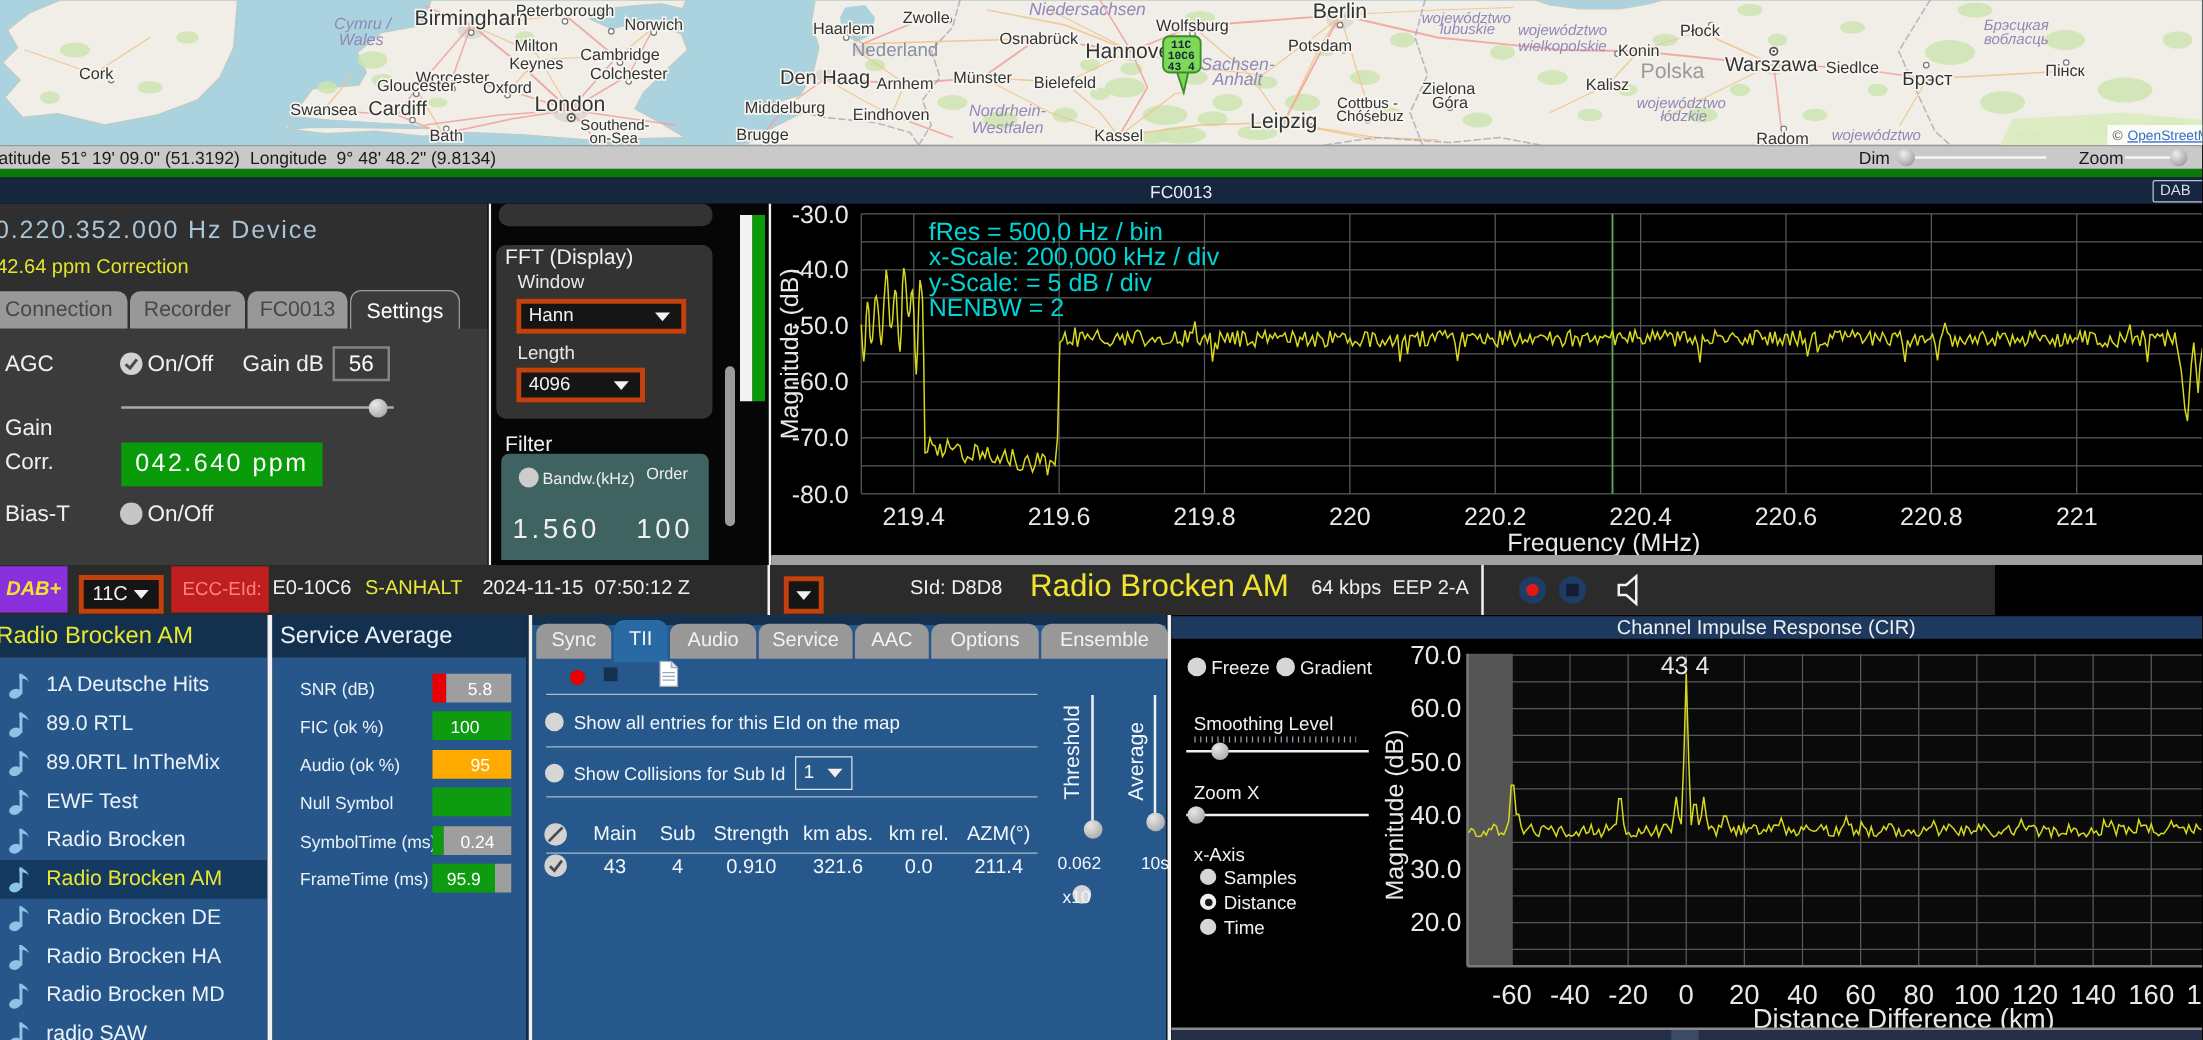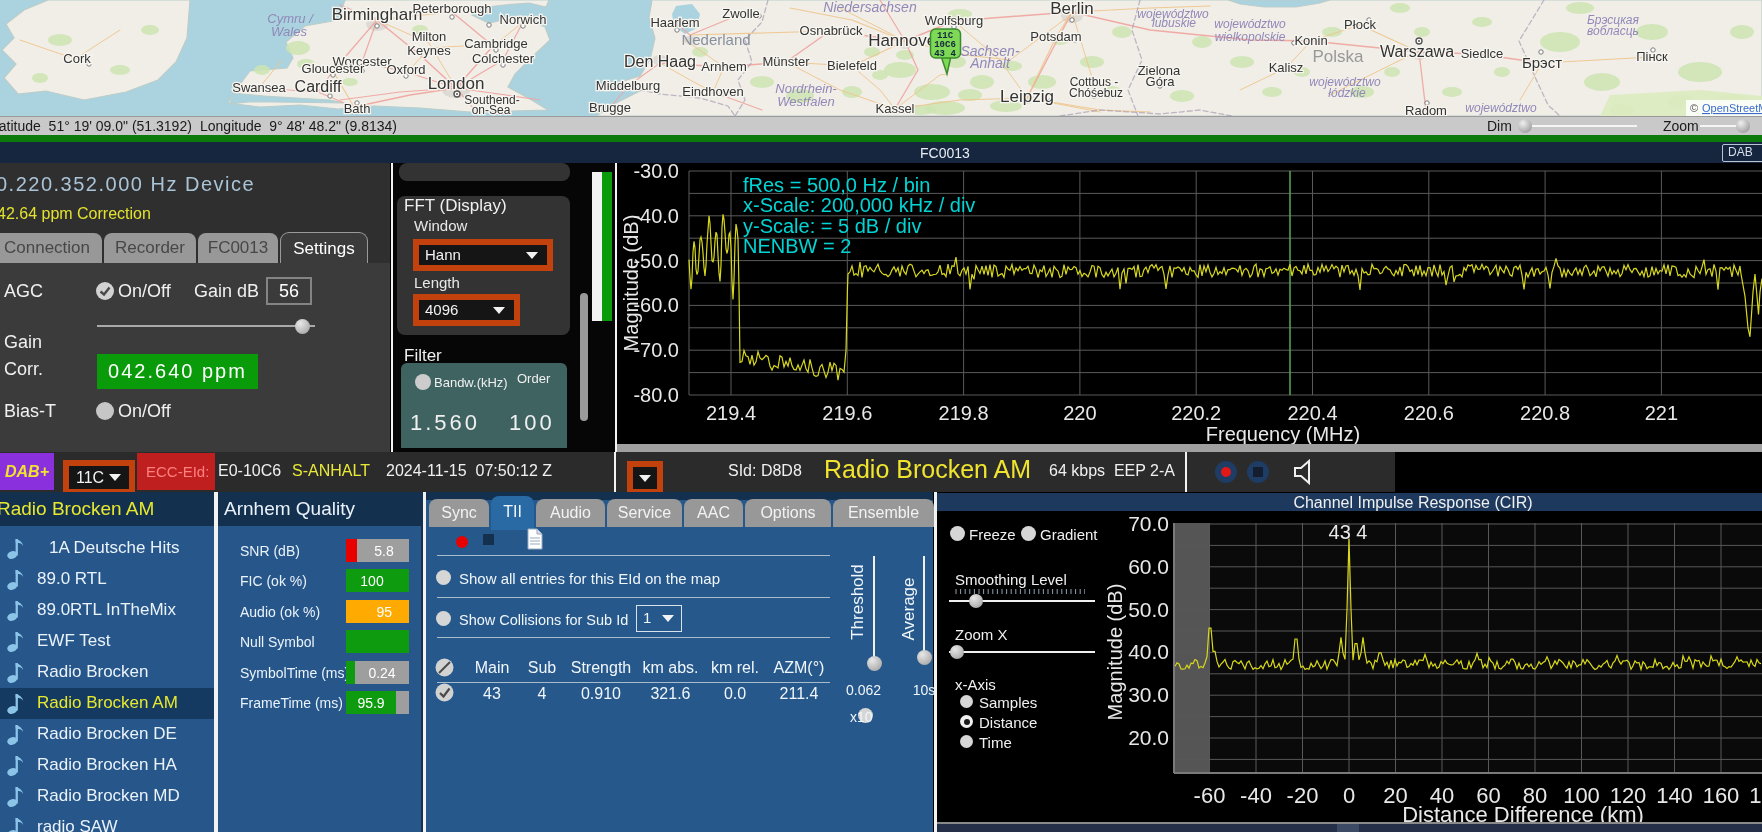--- a/index.html
+++ b/index.html
@@ -1,18 +1,18 @@
 <!DOCTYPE html>
 <html><head><meta charset="utf-8"><style>
 html,body{margin:0;padding:0;background:#000;font-family:"Liberation Sans",sans-serif;}
 #root{position:relative;width:1762px;height:832px;overflow:hidden;background:#000;}
 .a{position:absolute;}
 .radio{position:absolute;width:15px;height:15px;border-radius:50%;background:#d6d6d6;}
 .vline{position:absolute;width:2px;background:#f2f2f2;}
-.combo{position:absolute;background:#151515;border:6px solid #c2410c;color:#f2f2f2;}
+.combo{position:absolute;background:#151515;border:4px solid #c2410c;color:#f2f2f2;}
 .tri{width:0;height:0;border-left:6px solid transparent;border-right:6px solid transparent;border-top:7px solid #f2f2f2;position:absolute;}
 .tabg{position:absolute;background:#989898;border-radius:8px 8px 0 0;color:#474747;text-align:center;}
 </style></head><body>
 <div id="root">
 
 <div class="a" style="left:0;top:0;width:1762px;height:116px;"><svg width="1762" height="116" viewBox="0 0 1762 116" font-family="Liberation Sans, sans-serif">
         <rect width="1762" height="116" fill="#f1eee8"></rect>
         <rect x="0" y="0" width="668" height="116" fill="#aad3df"></rect>
         <polygon points="652.0,0.0 649.0,18.0 655.0,38.0 650.0,60.0 640.0,76.0 610.0,85.0 640.0,91.0 618.0,102.0 596.0,116.0 1762.0,116.0 1762.0,0.0" fill="#f1eee8" stroke="#bccdc9" stroke-width="1.2"></polygon>
         <polygon points="48.0,0.0 190.0,0.0 187.0,38.0 176.0,62.0 158.0,80.0 126.0,92.0 84.0,100.0 46.0,91.0 18.0,94.0 4.0,78.0 16.0,64.0 2.0,50.0 14.0,38.0 6.0,24.0 24.0,10.0" fill="#f1eee8" stroke="#bccdc9" stroke-width="1.2"></polygon>
@@ -366,21 +366,21 @@
         <text x="666" y="278" font-size="20" fill="#e8e8e8" text-anchor="middle">Frequency (MHz)</text>
         <text x="21" y="120" font-size="20" fill="#e8e8e8" text-anchor="middle" transform="rotate(-90 21 120)">Magnitude (dB)</text>
         <text x="126" y="29" font-size="20" fill="#00d5d5" text-anchor="start">fRes = 500,0 Hz / bin</text>
         <text x="126" y="49" font-size="20" fill="#00d5d5" text-anchor="start">x-Scale: 200,000 kHz / div</text>
         <text x="126" y="70" font-size="20" fill="#00d5d5" text-anchor="start">y-Scale: = 5 dB / div</text>
         <text x="126" y="90" font-size="20" fill="#00d5d5" text-anchor="start">NENBW = 2</text>
         <polyline points="72.0,96.6 73.0,114.4 74.0,126.1 75.0,115.3 76.0,89.2 77.0,78.4 78.0,84.7 79.0,106.2 80.0,111.6 81.0,108.5 82.0,92.9 83.0,76.6 84.0,74.1 85.0,78.8 86.0,89.8 87.0,104.8 88.0,113.0 89.0,102.2 90.0,80.8 91.0,66.8 92.0,52.8 93.0,60.5 94.0,79.7 95.0,97.7 96.0,98.8 97.0,94.3 98.0,78.1 99.0,69.1 100.0,71.6 101.0,92.4 102.0,109.9 103.0,118.4 104.0,102.4 105.0,64.5 106.0,51.4 107.0,56.4 108.0,69.5 109.0,86.0 110.0,90.5 111.0,85.8 112.0,71.5 113.0,69.5 114.0,85.0 115.0,118.1 116.0,136.5 117.0,116.9 118.0,80.9 119.0,61.1 120.0,66.4 121.0,76.2 122.0,125.4 123.0,199.3 125.0,198.6 127.0,187.5 129.0,192.7 131.0,193.7 133.0,201.4 135.0,192.2 137.0,202.2 139.0,198.8 141.0,188.7 143.0,194.9 145.0,196.7 147.0,194.8 149.0,192.4 151.0,193.8 153.0,203.4 155.0,207.1 157.0,202.5 159.0,203.6 161.0,204.9 163.0,192.7 165.0,194.2 167.0,204.0 169.0,198.5 171.0,203.2 173.0,194.7 175.0,202.8 177.0,206.4 179.0,207.0 181.0,201.9 183.0,207.3 185.0,202.1 187.0,197.1 189.0,205.8 191.0,209.2 193.0,196.3 195.0,204.9 197.0,212.3 199.0,213.3 201.0,212.6 203.0,204.0 205.0,201.5 207.0,208.1 209.0,214.5 211.0,209.4 213.0,199.2 215.0,207.5 217.0,200.3 219.0,202.4 221.0,217.2 223.0,205.4 225.0,206.4 227.0,209.1 229.0,187.2 230.5,124.5 231.0,111.0 233.0,108.8 235.0,102.9 237.0,112.2 239.0,110.6 241.0,112.6 243.0,99.1 245.0,114.4 247.0,103.4 249.0,102.8 251.0,108.1 253.0,104.3 255.0,107.2 257.0,108.9 259.0,104.8 261.0,101.2 263.0,107.7 265.0,110.1 267.0,111.7 269.0,111.5 271.0,113.7 273.0,111.7 275.0,106.9 277.0,103.8 279.0,108.8 281.0,104.8 283.0,113.3 285.0,103.0 287.0,108.6 289.0,111.3 291.0,103.0 293.0,101.2 295.0,102.2 297.0,108.1 299.0,113.8 301.0,111.1 303.0,108.9 305.0,107.2 307.0,110.6 309.0,107.3 311.0,106.8 313.0,112.5 315.0,112.1 317.0,111.5 319.0,111.3 321.0,109.0 323.0,102.1 325.0,111.4 327.0,110.6 329.0,113.6 331.0,101.2 333.0,111.1 335.0,102.8 337.0,103.4 339.0,94.1 341.0,110.6 343.0,112.8 345.0,107.2 347.0,105.0 349.0,111.1 351.0,103.3 353.0,126.3 355.0,111.1 357.0,116.4 359.0,102.5 361.0,106.8 363.0,110.5 365.0,103.1 367.0,111.3 369.0,102.7 371.0,112.5 373.0,101.5 375.0,114.3 377.0,102.1 379.0,103.7 381.0,113.2 383.0,111.6 385.0,110.5 387.0,114.3 389.0,103.0 391.0,106.0 393.0,107.4 395.0,101.6 397.0,111.1 399.0,104.8 401.0,107.8 403.0,103.5 405.0,107.4 407.0,105.6 409.0,105.7 411.0,103.2 413.0,110.5 415.0,110.7 417.0,102.0 419.0,106.4 421.0,114.6 423.0,106.8 425.0,108.7 427.0,102.5 429.0,113.5 431.0,110.1 433.0,105.6 435.0,114.3 437.0,103.2 439.0,106.2 441.0,108.0 443.0,114.5 445.0,113.2 447.0,101.7 449.0,111.3 451.0,103.9 453.0,106.6 455.0,106.4 457.0,103.5 459.0,104.6 461.0,111.3 463.0,107.6 465.0,113.6 467.0,110.3 469.0,111.5 471.0,113.8 473.0,109.0 475.0,102.5 477.0,103.1 479.0,114.5 481.0,103.2 483.0,104.6 485.0,111.7 487.0,114.2 489.0,109.2 491.0,112.9 493.0,109.3 495.0,106.0 497.0,113.9 499.0,110.2 501.0,104.5 503.0,126.3 505.0,109.9 507.0,105.9 509.0,120.4 511.0,105.6 513.0,105.2 515.0,106.5 517.0,103.6 519.0,114.3 521.0,101.7 523.0,113.6 525.0,113.3 527.0,106.6 529.0,104.1 531.0,109.6 533.0,103.2 535.0,101.7 537.0,105.1 539.0,101.6 541.0,107.4 543.0,104.8 545.0,103.5 547.0,111.3 549.0,125.8 551.0,111.8 553.0,102.8 555.0,114.5 557.0,104.9 559.0,105.3 561.0,104.0 563.0,105.3 565.0,108.3 567.0,104.6 569.0,111.0 571.0,112.0 573.0,104.4 575.0,108.1 577.0,107.6 579.0,112.0 581.0,114.4 583.0,101.5 585.0,112.9 587.0,102.9 589.0,108.7 591.0,102.0 593.0,109.2 595.0,113.9 597.0,110.5 599.0,104.3 601.0,111.6 603.0,108.7 605.0,110.5 607.0,104.7 609.0,111.8 611.0,106.7 613.0,106.6 615.0,105.1 617.0,105.4 619.0,106.2 621.0,108.9 623.0,102.4 625.0,112.4 627.0,107.0 629.0,105.4 631.0,107.9 633.0,114.1 635.0,111.3 637.0,103.4 639.0,101.2 641.0,114.1 643.0,105.9 645.0,106.8 647.0,113.4 649.0,105.6 651.0,105.3 653.0,103.7 655.0,110.4 657.0,109.2 659.0,105.8 661.0,112.1 663.0,106.2 665.0,107.2 667.0,105.2 669.0,106.4 671.0,107.2 673.0,101.3 675.0,113.0 677.0,105.0 679.0,103.4 681.0,107.2 683.0,107.8 685.0,110.9 687.0,102.1 689.0,110.8 691.0,101.2 693.0,107.4 695.0,107.3 697.0,112.1 699.0,111.5 701.0,104.6 703.0,109.4 705.0,101.4 707.0,107.9 709.0,102.9 711.0,108.5 713.0,105.8 715.0,101.6 717.0,105.9 719.0,103.1 721.0,105.0 723.0,114.1 725.0,102.2 727.0,108.8 729.0,102.9 731.0,102.5 733.0,110.7 735.0,107.5 737.0,112.3 739.0,106.3 741.0,112.7 743.0,126.9 745.0,105.5 747.0,110.0 749.0,108.9 751.0,111.9 753.0,111.4 755.0,101.3 757.0,105.8 759.0,105.4 761.0,106.5 763.0,110.8 765.0,109.9 767.0,105.5 769.0,103.4 771.0,105.9 773.0,106.8 775.0,110.7 777.0,112.8 779.0,107.5 781.0,111.2 783.0,103.8 785.0,113.1 787.0,101.6 789.0,101.5 791.0,103.7 793.0,108.5 795.0,106.8 797.0,113.2 799.0,102.7 801.0,111.6 803.0,102.4 805.0,112.7 807.0,108.0 809.0,112.8 811.0,104.6 813.0,104.6 815.0,113.3 817.0,101.8 819.0,108.7 821.0,113.3 823.0,101.5 825.0,112.1 827.0,108.5 829.0,122.1 831.0,112.9 833.0,104.3 835.0,102.9 837.0,118.9 839.0,112.9 841.0,112.6 843.0,111.4 845.0,113.9 847.0,104.6 849.0,107.7 851.0,101.9 853.0,103.0 855.0,101.7 857.0,109.2 859.0,102.4 861.0,106.4 863.0,106.1 865.0,101.3 867.0,106.5 869.0,103.2 871.0,104.9 873.0,111.6 875.0,109.0 877.0,105.7 879.0,102.2 881.0,113.4 883.0,103.7 885.0,107.1 887.0,109.9 889.0,103.0 891.0,106.6 893.0,111.8 895.0,113.2 897.0,104.4 899.0,103.3 901.0,106.4 903.0,102.1 905.0,112.2 907.0,126.5 909.0,109.2 911.0,114.2 913.0,109.0 915.0,104.9 917.0,113.5 919.0,106.3 921.0,105.7 923.0,111.0 925.0,108.8 927.0,108.1 929.0,104.4 931.0,111.8 933.0,125.3 935.0,109.5 937.0,103.4 939.0,95.3 941.0,103.0 943.0,105.1 945.0,114.3 947.0,106.3 949.0,113.4 951.0,106.7 953.0,110.5 955.0,112.4 957.0,107.8 959.0,104.8 961.0,111.4 963.0,106.5 965.0,112.2 967.0,104.5 969.0,102.2 971.0,106.2 973.0,112.6 975.0,110.6 977.0,107.8 979.0,113.9 981.0,103.0 983.0,107.8 985.0,104.0 987.0,103.7 989.0,108.2 991.0,113.2 993.0,105.0 995.0,111.3 997.0,107.6 999.0,110.8 1001.0,106.6 1003.0,113.7 1005.0,110.8 1007.0,102.4 1009.0,106.8 1011.0,101.6 1013.0,106.6 1015.0,109.6 1017.0,105.6 1019.0,105.4 1021.0,108.9 1023.0,112.2 1025.0,108.1 1027.0,113.6 1029.0,104.3 1031.0,114.1 1033.0,112.9 1035.0,103.5 1037.0,112.4 1039.0,105.5 1041.0,110.8 1043.0,107.4 1045.0,108.3 1047.0,101.9 1049.0,110.8 1051.0,101.6 1053.0,112.8 1055.0,102.9 1057.0,103.3 1059.0,104.4 1061.0,112.6 1063.0,111.6 1065.0,114.3 1067.0,111.5 1069.0,114.2 1071.0,105.9 1073.0,110.8 1075.0,112.8 1077.0,114.6 1079.0,103.4 1081.0,107.5 1083.0,110.6 1085.0,104.0 1087.0,96.6 1089.0,111.4 1091.0,106.4 1093.0,105.7 1095.0,113.7 1097.0,101.3 1099.0,108.3 1101.0,126.8 1103.0,104.8 1105.0,104.7 1107.0,107.3 1109.0,104.2 1111.0,106.1 1113.0,104.2 1115.0,114.0 1117.0,102.1 1119.0,107.3 1121.0,112.1 1123.0,103.0 1124.0,111.0 1128.0,133.4 1131.0,164.8 1133.0,173.8 1136.0,129.0 1138.0,111.0 1140.0,133.4 1141.5,151.4 1143.0,129.0 1145.0,115.5" fill="none" stroke="#d8d81c" stroke-width="1.2"></polyline>
       </svg></div>
 <div class="a" style="left:617px;top:444px;width:1145px;height:8px;background:#a0a0a0;"></div>
 
-<div class="a" style="left:0;top:452px;width:1395px;height:40px;background:#2b2b2b;color:#f0f0f0;font-size:16px;">
+<div class="a" style="left:0;top:452px;width:1596px;height:40px;background:#2b2b2b;color:#f0f0f0;font-size:16px;">
   <div class="a" style="left:0;top:1px;width:54px;height:37px;background:#8b30dd;color:#f0e32f;font-style:italic;font-weight:bold;text-align:center;line-height:37px;">DAB+</div>
   <div class="combo" style="left:63px;top:8px;width:60px;height:23px;font-size:16px;line-height:23px;"><span style="padding-left:7px;">11C</span><div class="tri" style="right:8px;top:8px;"></div></div>
   <div class="a" style="left:137px;top:1px;width:78px;height:37px;background:#c01f1f;"></div>
   <div class="a" style="left:146px;top:11px;font-size:15px;color:#ff8080;">ECC-EId:</div>
   <div class="a" style="left:218px;top:10px;">E0-10C6</div>
   <div class="a" style="left:292px;top:10px;color:#e8e838;">S-ANHALT</div>
   <div class="a" style="left:386px;top:10px;">2024-11-15&nbsp; 07:50:12 Z</div>
   <div class="vline" style="left:614px;top:0;height:44px;"></div>
   <div class="combo" style="left:627px;top:9px;width:24px;height:22px;">
         <div class="tri" style="left:6px;top:8px;"></div>
@@ -400,21 +400,21 @@
 
 <div class="a" style="left:0;top:492px;width:214px;height:340px;background:#27578a;color:#eaf2fa;">
   <div class="a" style="left:0;top:0;width:214px;height:34px;background:#14304f;"></div>
   <div class="a" style="left:-3px;top:6px;font-size:19px;color:#e8e82f;">Radio Brocken AM</div>
   <div class="a" style="left:0;top:196px;width:214px;height:31px;background:#143a61;"></div>
   <svg class="a" style="left:6px;top:44px;" width="20" height="24" viewBox="0 0 20 24">
         <ellipse cx="6.2" cy="19" rx="5" ry="3.8" fill="#8cc4e8" transform="rotate(-18 6.2 19)"></ellipse>
         <rect x="9.6" y="3" width="2.3" height="16.5" fill="#8cc4e8"></rect>
         <path d="M9.6 3 q6.5 1.5 7.5 7 q-1.5 -3.5 -7.5 -3.2 z" fill="#8cc4e8"></path>
       </svg>
-      <div class="a" style="left:37px;top:46px;font-size:17px;color:#eaf2fa;margin-left:12px;">1A Deutsche Hits</div>
+      <div class="a" style="left:37px;top:46px;font-size:17px;color:#eaf2fa;">1A Deutsche Hits</div>
       <svg class="a" style="left:6px;top:75px;" width="20" height="24" viewBox="0 0 20 24">
         <ellipse cx="6.2" cy="19" rx="5" ry="3.8" fill="#8cc4e8" transform="rotate(-18 6.2 19)"></ellipse>
         <rect x="9.6" y="3" width="2.3" height="16.5" fill="#8cc4e8"></rect>
         <path d="M9.6 3 q6.5 1.5 7.5 7 q-1.5 -3.5 -7.5 -3.2 z" fill="#8cc4e8"></path>
       </svg>
       <div class="a" style="left:37px;top:77px;font-size:17px;color:#eaf2fa;">89.0 RTL</div>
       <svg class="a" style="left:6px;top:106px;" width="20" height="24" viewBox="0 0 20 24">
         <ellipse cx="6.2" cy="19" rx="5" ry="3.8" fill="#8cc4e8" transform="rotate(-18 6.2 19)"></ellipse>
         <rect x="9.6" y="3" width="2.3" height="16.5" fill="#8cc4e8"></rect>
         <path d="M9.6 3 q6.5 1.5 7.5 7 q-1.5 -3.5 -7.5 -3.2 z" fill="#8cc4e8"></path>
@@ -460,21 +460,21 @@
         <ellipse cx="6.2" cy="19" rx="5" ry="3.8" fill="#8cc4e8" transform="rotate(-18 6.2 19)"></ellipse>
         <rect x="9.6" y="3" width="2.3" height="16.5" fill="#8cc4e8"></rect>
         <path d="M9.6 3 q6.5 1.5 7.5 7 q-1.5 -3.5 -7.5 -3.2 z" fill="#8cc4e8"></path>
       </svg>
       <div class="a" style="left:37px;top:325px;font-size:17px;color:#eaf2fa;">radio SAW</div>
 </div>
 <div class="vline" style="left:214px;top:492px;height:340px;width:4px;"></div>
 
 <div class="a" style="left:218px;top:492px;width:203px;height:340px;background:#27578a;color:#eaf2fa;">
   <div class="a" style="left:0;top:0;width:203px;height:34px;background:#14304f;"></div>
-  <div class="a" style="left:6px;top:6px;font-size:19px;">Arnhem Quality</div>
+  <div class="a" style="left:6px;top:6px;font-size:19px;">Service Average</div>
   <div class="a" style="left:22px;top:51px;font-size:14px;">SNR (dB)</div>
       <div class="a" style="left:128px;top:47px;width:11px;height:23px;background:#e80000;"></div>
       <div class="a" style="left:139px;top:47px;width:52px;height:23px;background:#9e9e9e;"></div>
       <div class="a" style="left:146px;top:51px;width:40px;text-align:center;font-size:14px;color:#fff;">5.8</div>
       <div class="a" style="left:22px;top:81px;font-size:14px;">FIC (ok %)</div>
       <div class="a" style="left:128px;top:77px;width:63px;height:23px;background:#0f9b10;"></div>
       <div class="a" style="left:134px;top:81px;width:40px;text-align:center;font-size:14px;color:#fff;">100</div>
       <div class="a" style="left:22px;top:112px;font-size:14px;">Audio (ok %)</div>
       <div class="a" style="left:128px;top:108px;width:63px;height:23px;background:#ffaa00;"></div>
       <div class="a" style="left:134px;top:112px;width:40px;text-align:right;font-size:14px;color:#fff;">95</div>

